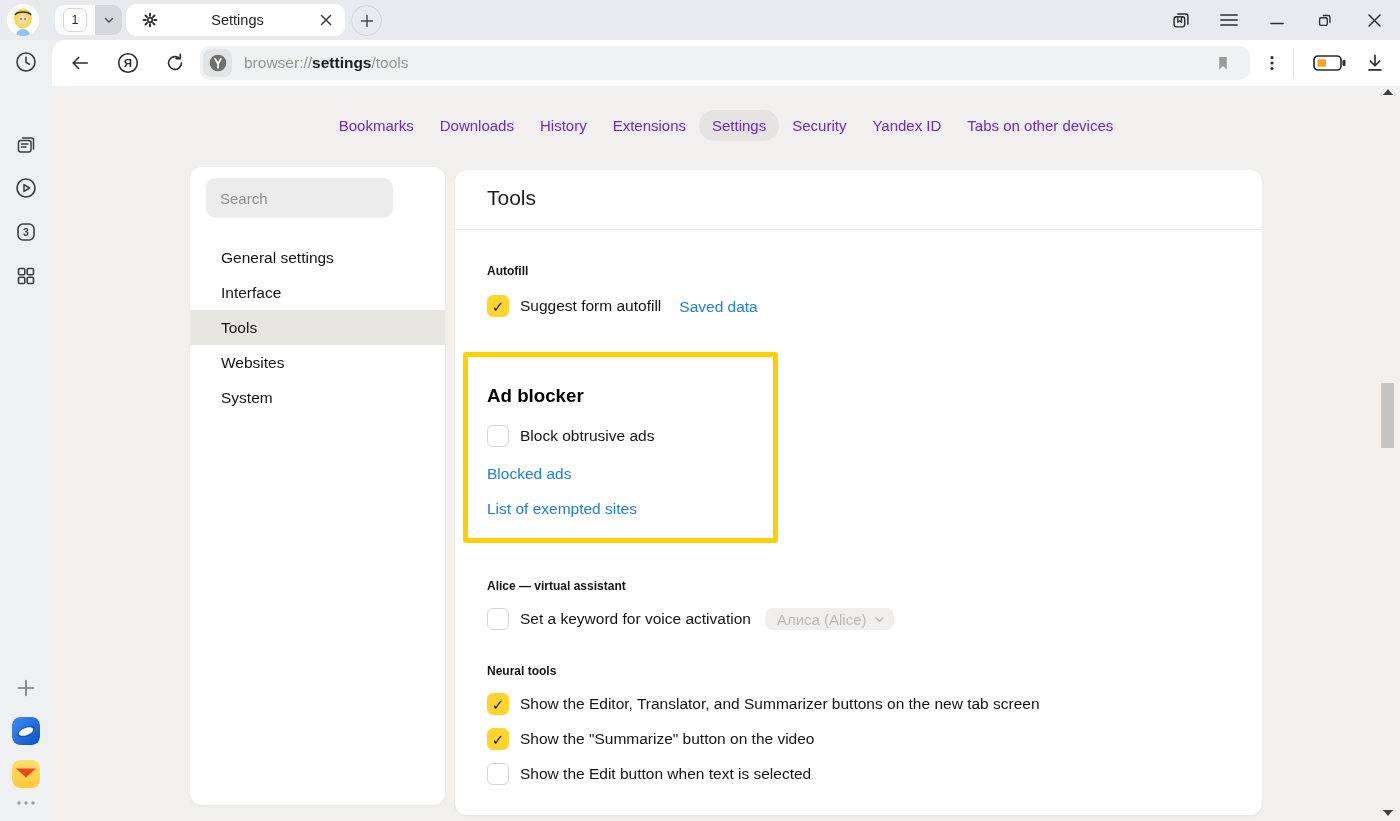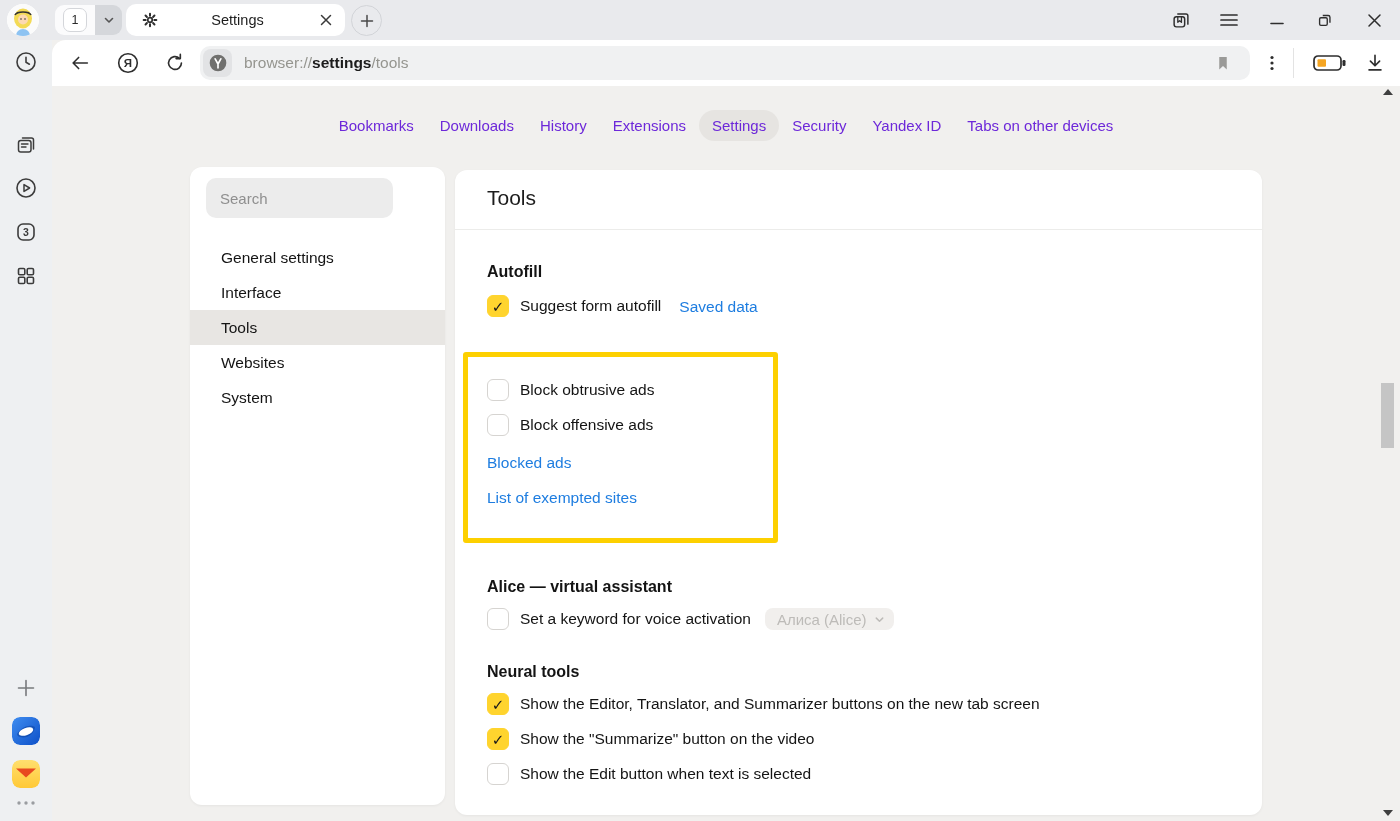--- a/index.html
+++ b/index.html
@@ -44,21 +44,21 @@
   .search{display:block;margin:11px 16px 0 16px;width:187px;height:40px;background:#ececec;border:none;border-radius:10px;padding:0 14px;box-sizing:border-box;font-size:15px;font-family:inherit;color:#333;outline:none;}
   .search::placeholder{color:#8f8f8f;}
   .side-list{margin-top:22px;}
   .side-item{height:35px;display:flex;align-items:center;padding-left:31px;font-size:15.5px;color:#141414;cursor:pointer;}
   .side-item.active{background:#e8e6e3;}
 
   .main-card{position:absolute;left:403px;top:84px;width:807px;height:645px;background:#fff;border-radius:12px;box-shadow:0 1px 3px rgba(0,0,0,.05);}
   .page-title{position:absolute;left:32px;top:16px;font-size:21px;color:#1c1c1c;}
   .title-div{position:absolute;left:0;top:59px;width:807px;height:1px;background:#ececea;}
   .sec{position:absolute;left:32px;}
-  .sec h3{margin:0;font-size:16px;font-weight:700;color:#141414;line-height:19px;}
+  .sec h3{margin:0;font-size:12px;font-weight:700;color:#141414;line-height:19px;}
   .row{display:flex;align-items:center;margin-top:13px;}
   .cb{width:22px;height:22px;border-radius:6px;border:1px solid #d6d4d1;background:#fff;box-sizing:border-box;flex:0 0 auto;display:flex;align-items:center;justify-content:center;cursor:pointer;}
   .cb.checked{background:var(--accent,#ffd42e);border-color:var(--accent,#ffd42e);}
   .cb.checked::after{content:"✓";font-size:15px;font-weight:700;color:#17171a;line-height:1;}
   .cb-label{margin-left:11px;font-size:15.5px;color:#141414;}
   .link{color:var(--link,#1e7de0);font-size:15.5px;cursor:pointer;line-height:17px;}
   .hl-box{position:absolute;left:8px;top:182px;width:315px;height:191px;border:5px solid var(--hl,#fdd000);border-radius:3px;box-sizing:border-box;padding:9px 0 0 19px;background:#fff;}
   .hl-box .row{}
   .hl-box .link{display:block;margin-top:18px;}
   .dropdown{margin-left:14px;height:22px;background:#f1efed;border-radius:8px;display:flex;align-items:center;padding:0 9px 0 12px;cursor:default;}
@@ -313,27 +313,24 @@
       <div class="sec" style="top:92px">
         <h3>Autofill</h3>
         <div class="row" style="margin-top:14px">
           <div class="cb checked"></div>
           <span class="cb-label">Suggest form autofill</span>
           <span class="link" style="margin-left:18px">Saved data</span>
         </div>
       </div>
 
       <div class="hl-box">
+        <h3>Ad blocker</h3>
         <div class="row">
           <div class="cb"></div>
           <span class="cb-label">Block obtrusive ads</span>
-        </div>
-        <div class="row">
-          <div class="cb"></div>
-          <span class="cb-label">Block offensive ads</span>
         </div>
         <span class="link">Blocked ads</span>
         <span class="link">List of exempted sites</span>
       </div>
 
       <div class="sec" style="top:407px">
         <h3>Alice — virtual assistant</h3>
         <div class="row" style="margin-top:12px">
           <div class="cb"></div>
           <span class="cb-label">Set a keyword for voice activation</span>

